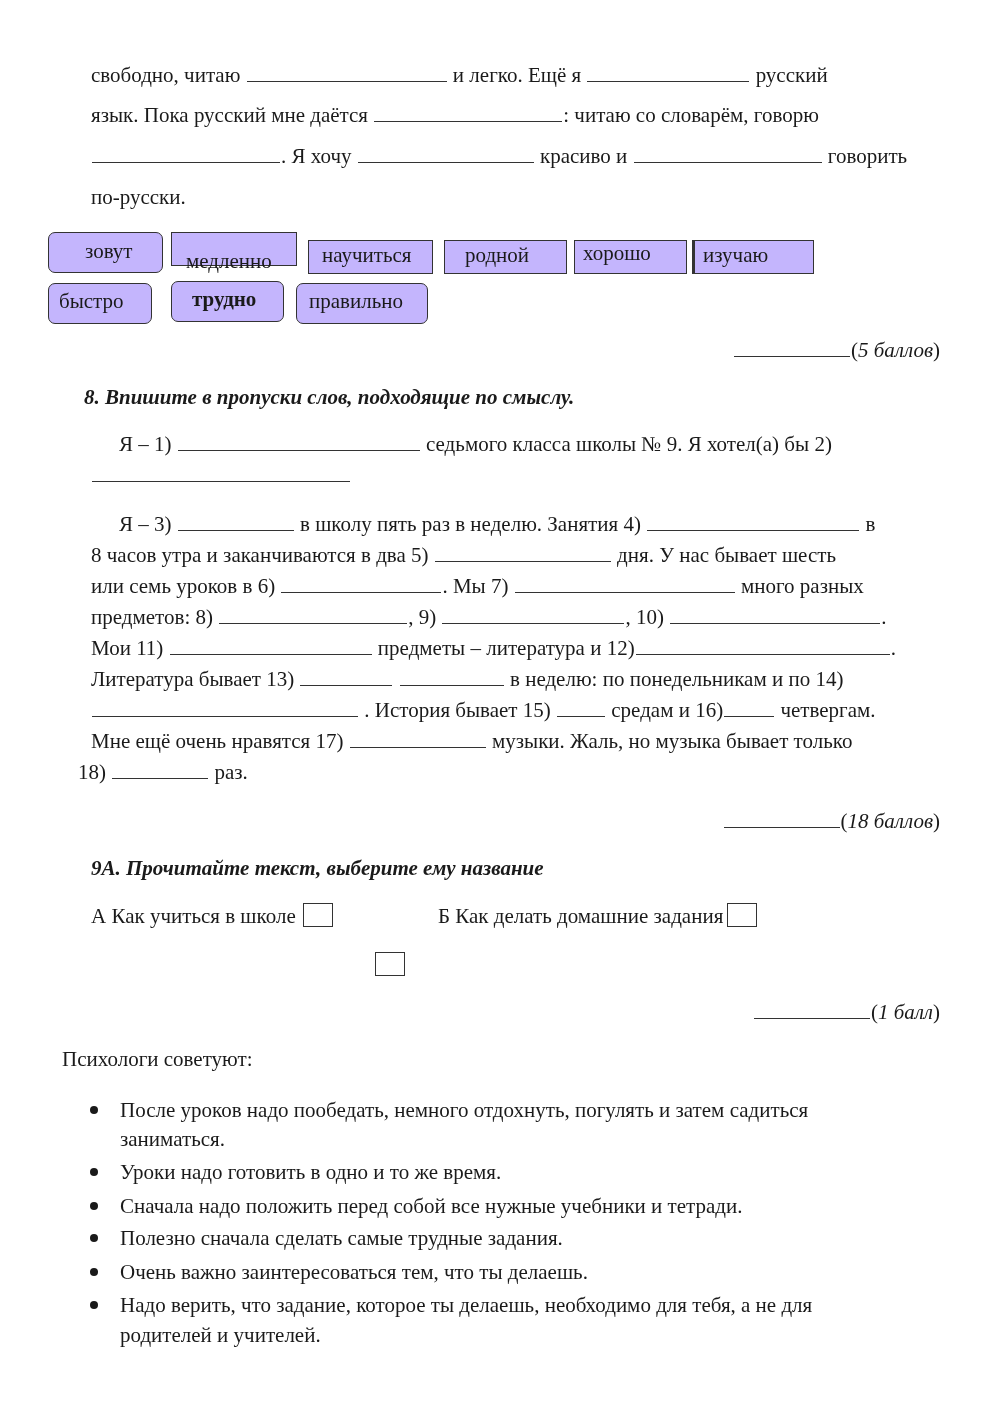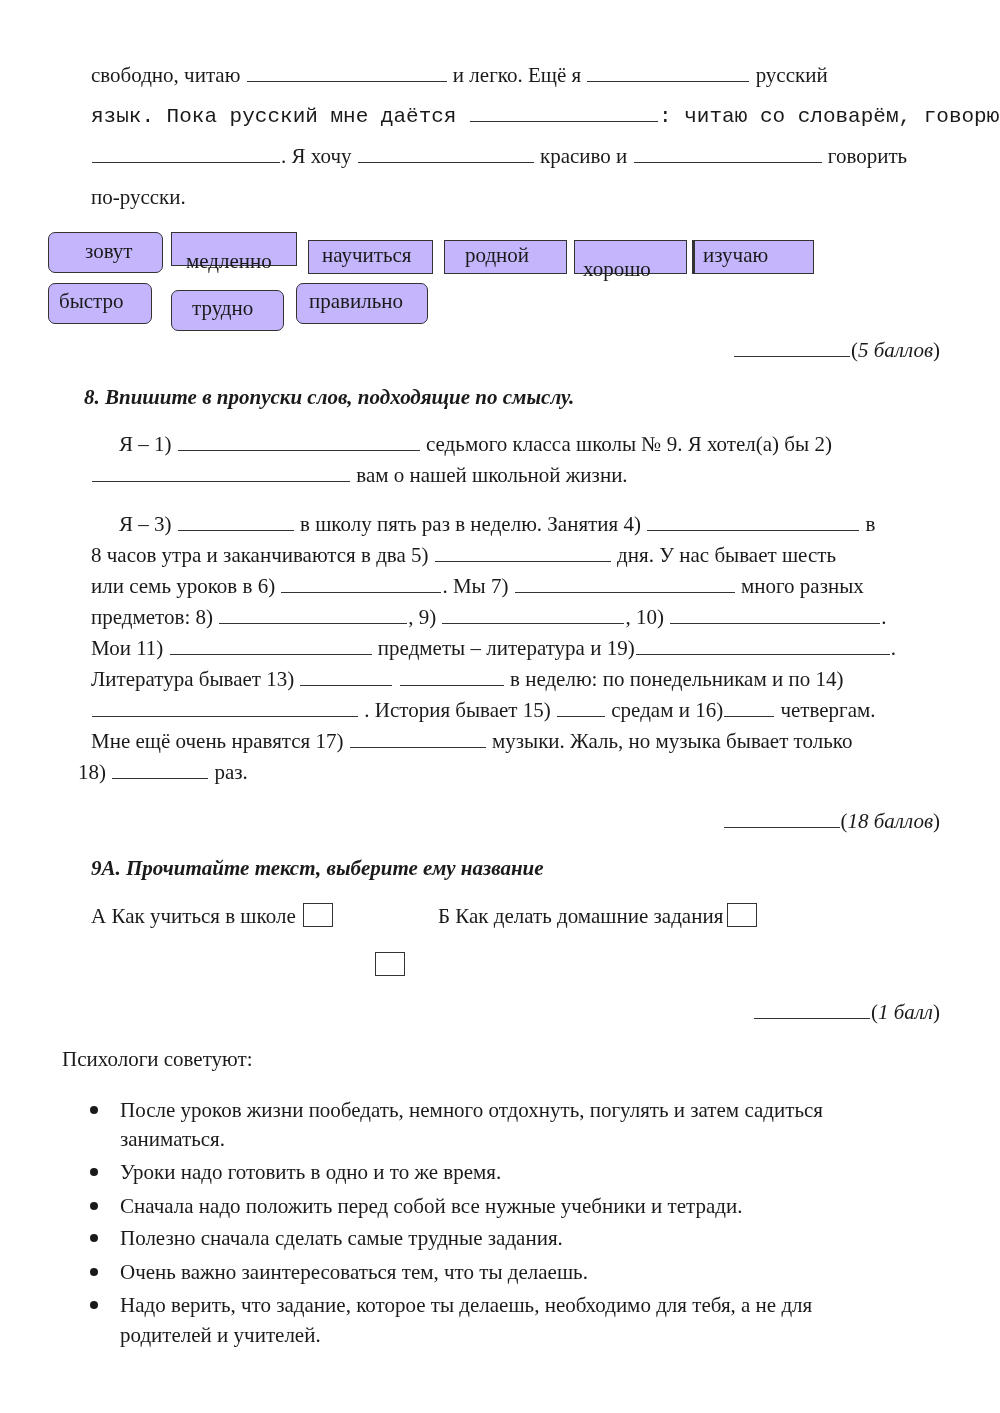--- a/index.html
+++ b/index.html
@@ -73,60 +73,59 @@
   </style>
 </head>
 <body>
 
 <div>
   <div class="line" style="left:91px; top:63px;">
     <span>свободно, читаю </span><span class="blank" style="width:200px;"></span>
     <span>и легко. Ещё я </span><span class="blank" style="width:162px;"></span>
     <span>русский</span>
   </div>
-  <div class="line" style="left:91px; top:103px;font-family:Liberation Mono, monospace;">
+  <div class="line" style="left:91px; top:103px;">
     <span>язык. Пока русский мне даётся </span><span class="blank" style="width:188px;"></span><span>: читаю со словарём, говорю</span>
   </div>
   <div class="line" style="left:91px; top:144px;">
     <span class="blank" style="width:188px;"></span><span>. Я хочу </span><span class="blank" style="width:176px;"></span>
     <span>красиво и </span><span class="blank" style="width:188px;"></span>
     <span>говорить</span>
   </div>
   <div class="line" style="left:91px; top:185px;">
     <span>по-русски.</span>
   </div>
 </div>
 
 <div>
   <div class="wordbox rounded" style="left:48px; top:232px; width:115px; height:41px; padding-left:36px;"><span>зовут</span></div>
   <div class="wordbox" style="left:171px; top:232px; width:126px; height:34px; padding-left:14px; padding-top:16px;"><span>медленно</span></div>
   <div class="wordbox" style="left:308px; top:240px; width:125px; height:34px; padding-left:13px; padding-top:2px;"><span>научиться</span></div>
   <div class="wordbox" style="left:444px; top:240px; width:123px; height:34px; padding-left:20px; padding-top:2px;"><span>родной</span></div>
-  <div class="wordbox" style="left:574px; top:240px; width:113px; height:34px; padding-left:8px; padding-top:16px;"><span>хорошо</span></div>
+  <div class="wordbox" style="left:574px; top:240px; width:113px; height:34px; padding-left:8px; padding-top:0;"><span>хорошо</span></div>
   <div class="wordbox" style="left:692px; top:240px; width:122px; height:34px; padding-left:8px; padding-top:2px; border-left-width:3px;"><span>изучаю</span></div>
   <div class="wordbox rounded" style="left:48px; top:283px; width:104px; height:41px; padding-left:10px; padding-top:5px;"><span>быстро</span></div>
-  <div class="wordbox rounded" style="left:171px; top:290px; width:113px; height:41px; padding-left:20px; padding-top:5px;"><span>трудно</span></div>
+  <div class="wordbox rounded" style="left:171px; top:281px; width:113px; height:41px; padding-left:20px; padding-top:5px;font-weight:bold;"><span>трудно</span></div>
   <div class="wordbox rounded" style="left:296px; top:283px; width:132px; height:41px; padding-left:12px; padding-top:5px;"><span>правильно</span></div>
 </div>
 
 <div class="score" style="right:60px; top:338px;">
   <span class="blank" style="width:116px;"></span><span>(</span><i>5 баллов</i><span>)</span>
 </div>
 
 <div class="task-heading" style="left:84px; top:385px;">8.  Впишите в пропуски слов, подходящие по смыслу.</div>
 
 <div>
   <div class="line" style="left:119px; top:432px;">
     <span>Я – 1)</span>
     <span class="blank" style="width:242px;"></span>
     <span>седьмого класса школы № 9. Я хотел(а) бы 2)</span>
   </div>
   <div class="line" style="left:91px; top:463px;">
     <span class="blank" style="width:258px;"></span>
-    <span>вам о нашей школьной жизни.</span>
   </div>
 </div>
 
 <div>
   <div class="line" style="left:119px; top:512px;">
     <span>Я – 3)</span>
     <span class="blank" style="width:116px;"></span>
     <span>в школу пять раз в неделю. Занятия 4)</span>
     <span class="blank" style="width:212px;"></span>
     <span>в</span>
@@ -144,21 +143,21 @@
   </div>
   <div class="line" style="left:91px; top:605px;">
     <span>предметов: 8)</span>
     <span class="blank" style="width:188px;"></span><span>, 9)</span>
     <span class="blank" style="width:182px;"></span><span>, 10)</span>
     <span class="blank" style="width:210px;"></span><span>.</span>
   </div>
   <div class="line" style="left:91px; top:636px;">
     <span>Мои 11)</span>
     <span class="blank" style="width:202px;"></span>
-    <span>предметы – литература и 19)</span><span class="blank" style="width:254px;"></span><span>.</span>
+    <span>предметы – литература и 12)</span><span class="blank" style="width:254px;"></span><span>.</span>
   </div>
   <div class="line" style="left:91px; top:667px;">
     <span>Литература бывает 13)</span>
     <span class="blank" style="width:92px;"></span>
     <span class="blank" style="width:104px;"></span>
     <span>в неделю: по понедельникам и по 14)</span>
   </div>
   <div class="line" style="left:91px; top:698px;">
     <span class="blank" style="width:266px;"></span>
     <span>. История бывает 15)</span>
@@ -197,21 +196,21 @@
 
 <div class="score" style="right:60px; top:1000px;">
   <span class="blank" style="width:116px;"></span><span>(</span><i>1 балл</i><span>)</span>
 </div>
 
 <div class="line" style="left:62px; top:1047px;">Психологи советуют:</div>
 
 <div>
   <div>
     <span class="bullet" style="top:1106px;"></span>
-    <div class="line" style="left:120px; top:1098px;">После уроков жизни пообедать, немного отдохнуть, погулять и затем садиться</div>
+    <div class="line" style="left:120px; top:1098px;">После уроков надо пообедать, немного отдохнуть, погулять и затем садиться</div>
     <div class="line" style="left:120px; top:1127px;text-align:right;">заниматься.</div>
   </div>
   <div>
     <span class="bullet" style="top:1168px;"></span>
     <div class="line" style="left:120px; top:1160px;">Уроки надо готовить в одно и то же время.</div>
   </div>
   <div>
     <span class="bullet" style="top:1202px;"></span>
     <div class="line" style="left:120px; top:1194px;">Сначала надо положить перед собой все нужные учебники и тетради.</div>
   </div>

